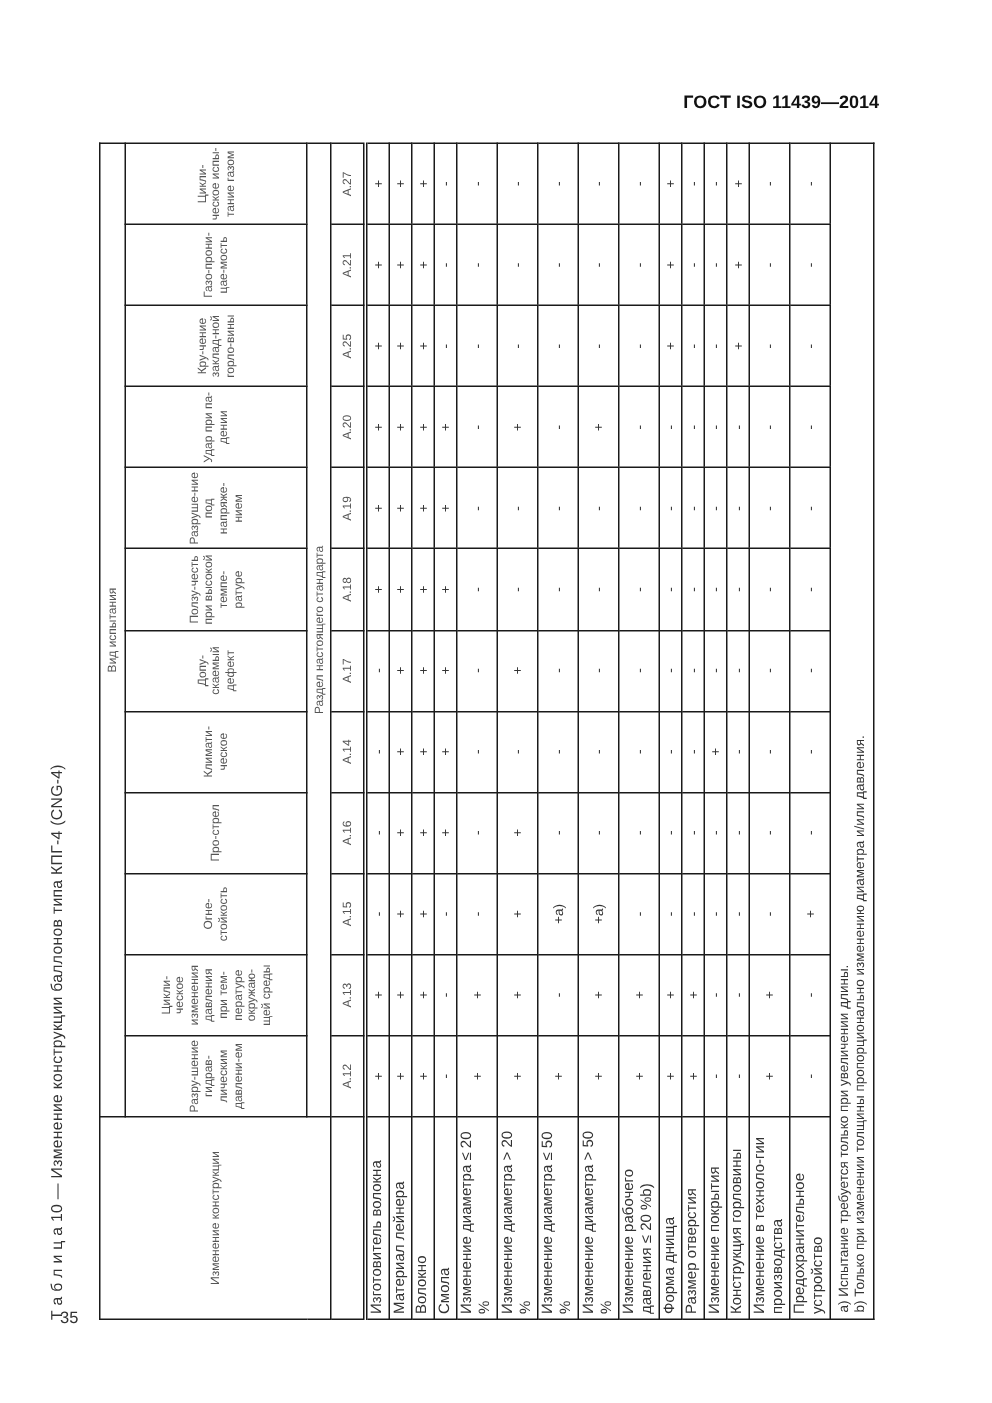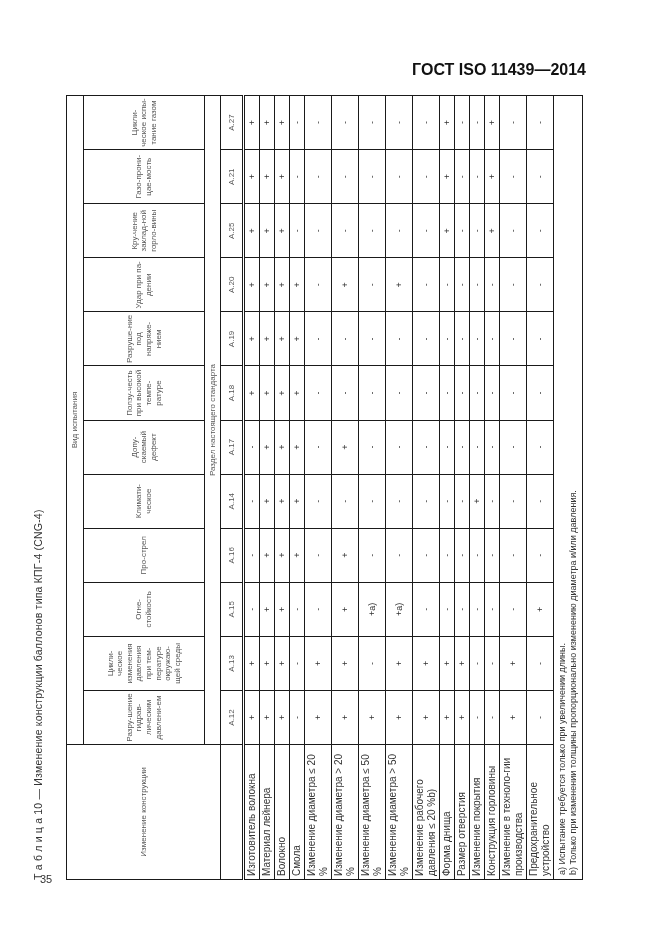--- a/index.html
+++ b/index.html
@@ -4,21 +4,21 @@
 <style>
   html, body { margin: 0; padding: 0; }
   body {
     width: 661px; height: 935px; position: relative; overflow: hidden;
     background: #ffffff; color: #222;
     font-family: "Liberation Sans", sans-serif;
   }
   .doc-header {
     position: absolute; top: 61px; right: 75px;
     font-family: "Liberation Sans", sans-serif;
-    font-weight: bold; font-size: 16px; color: #111;
+    font-weight: bold; font-size: 12px; color: #111;
   }
   .page-number {
     position: absolute; left: 40px; top: 873px;
     font-size: 11px; color: #333; text-align: right;
   }
   
   .stage {
     position: absolute;
     left: 30px; top: 880px;
     width: 790px; height: 600px;

